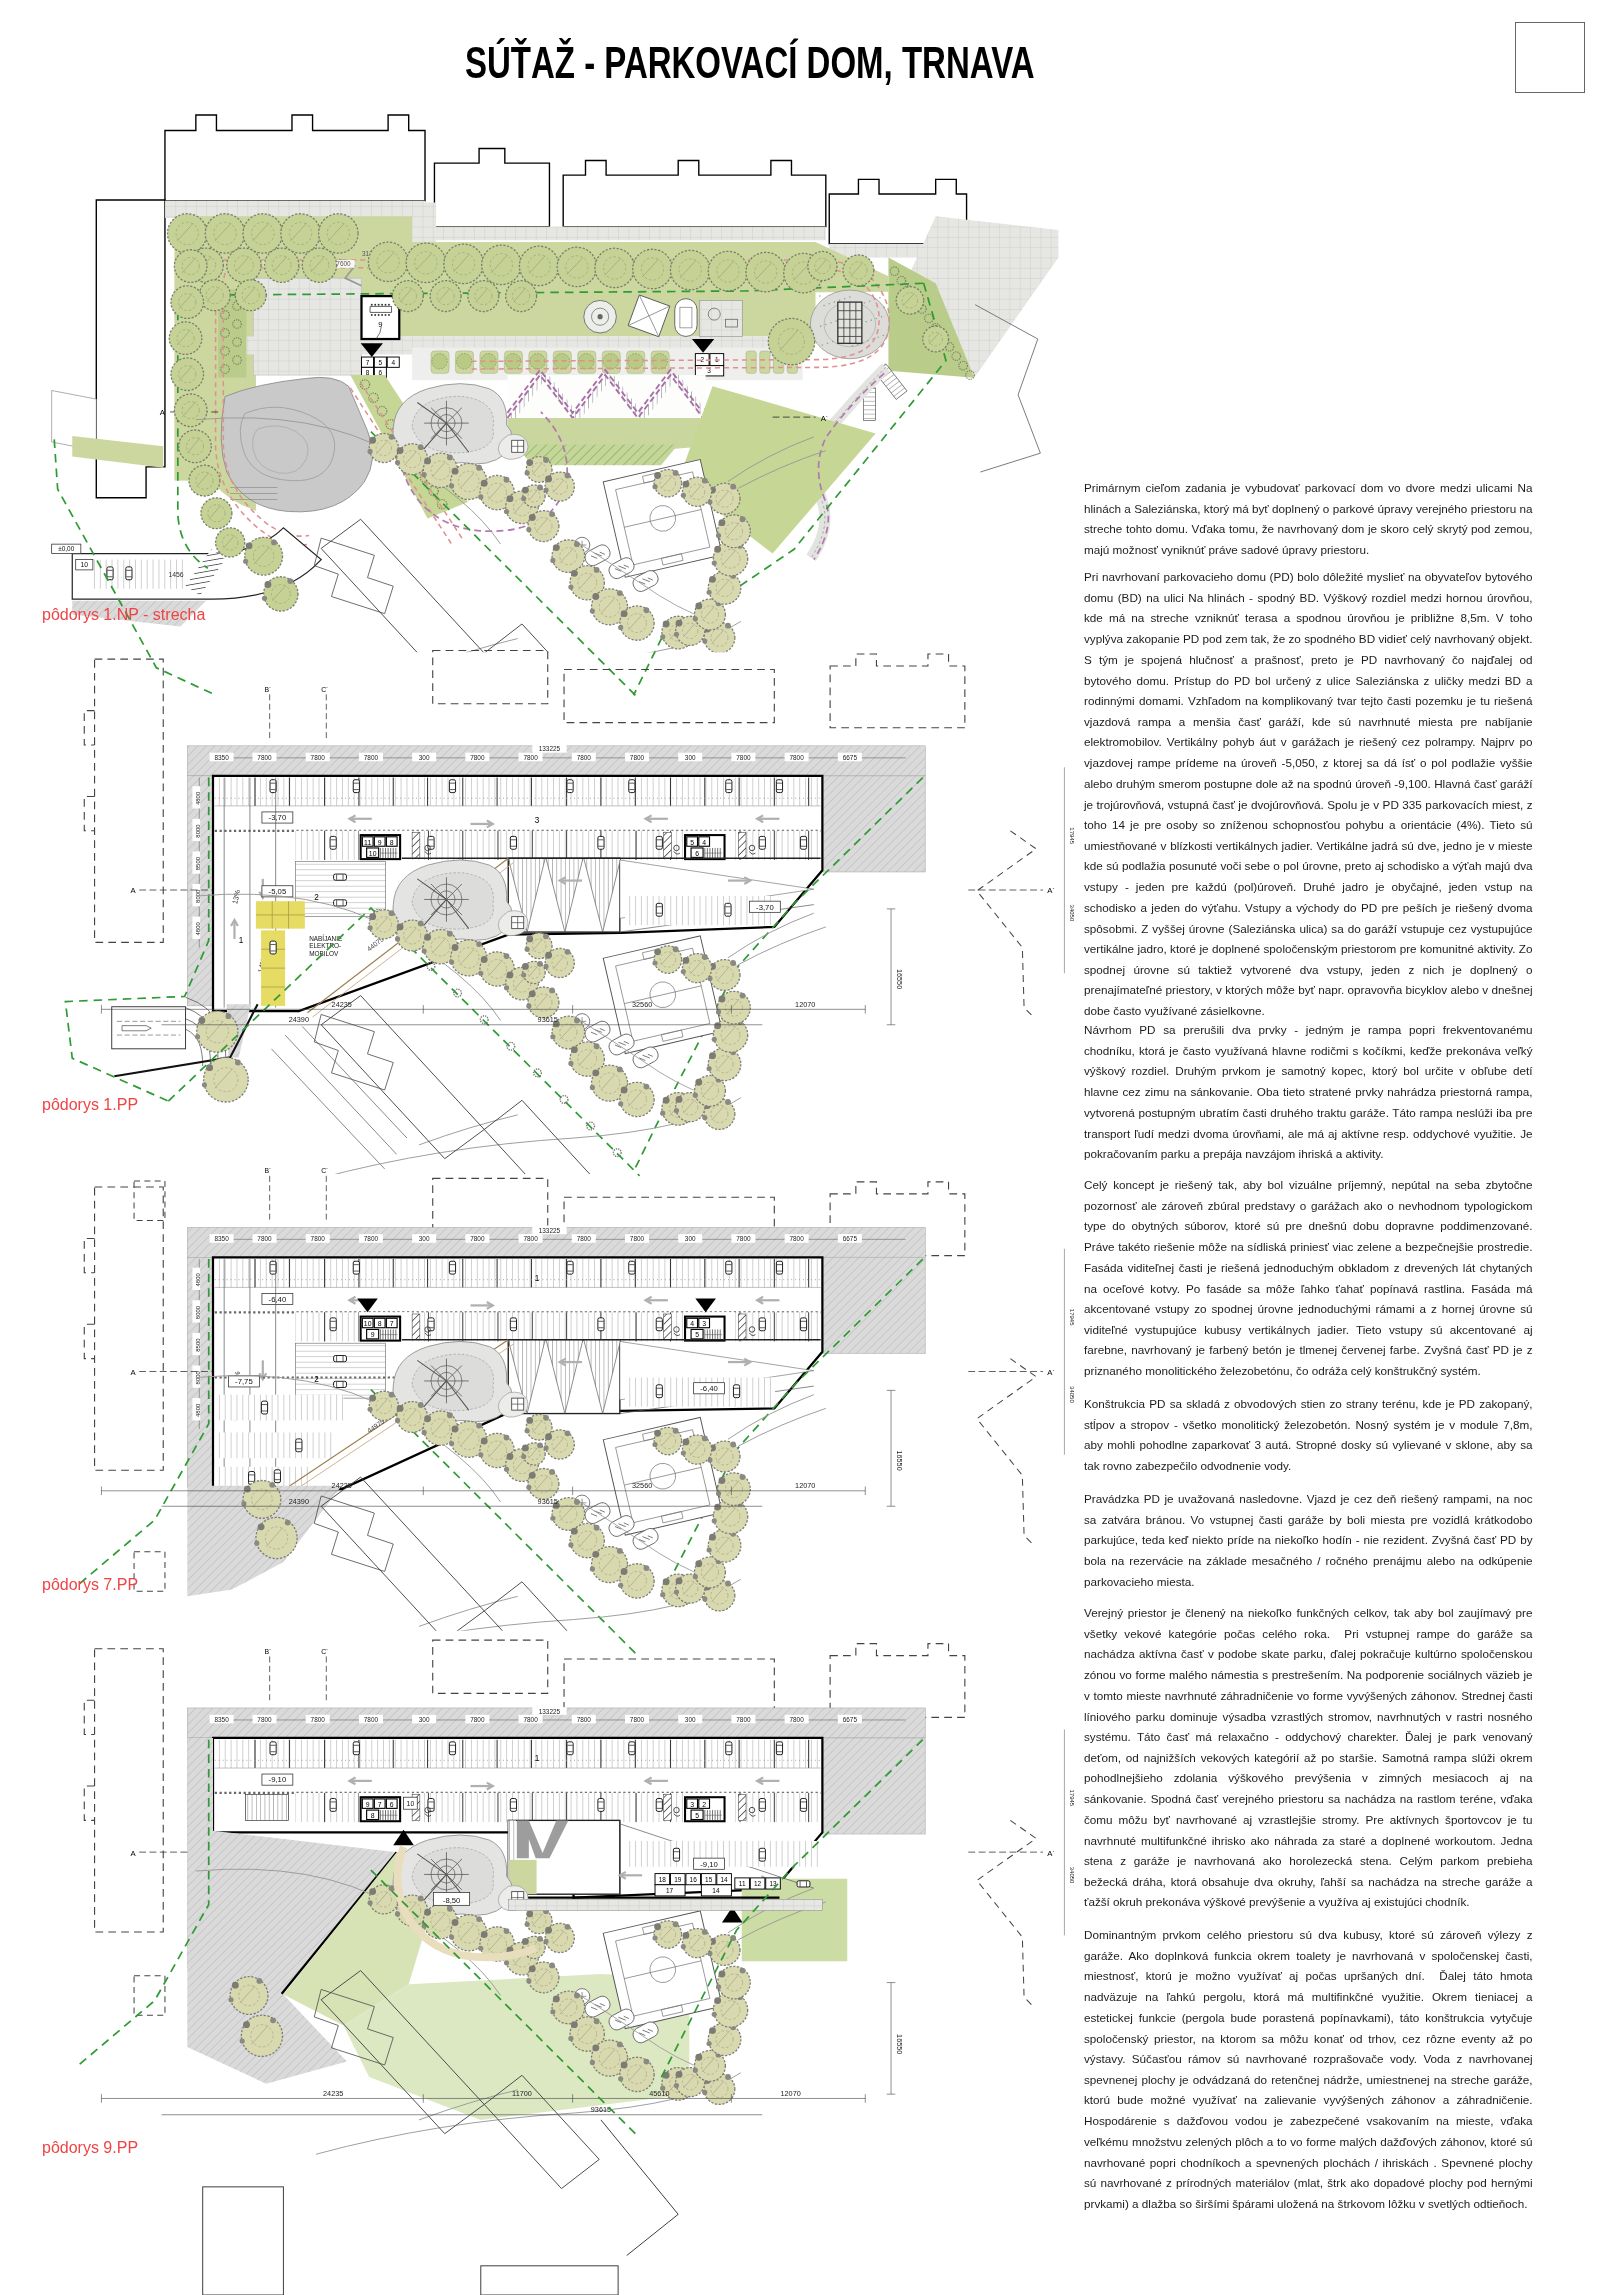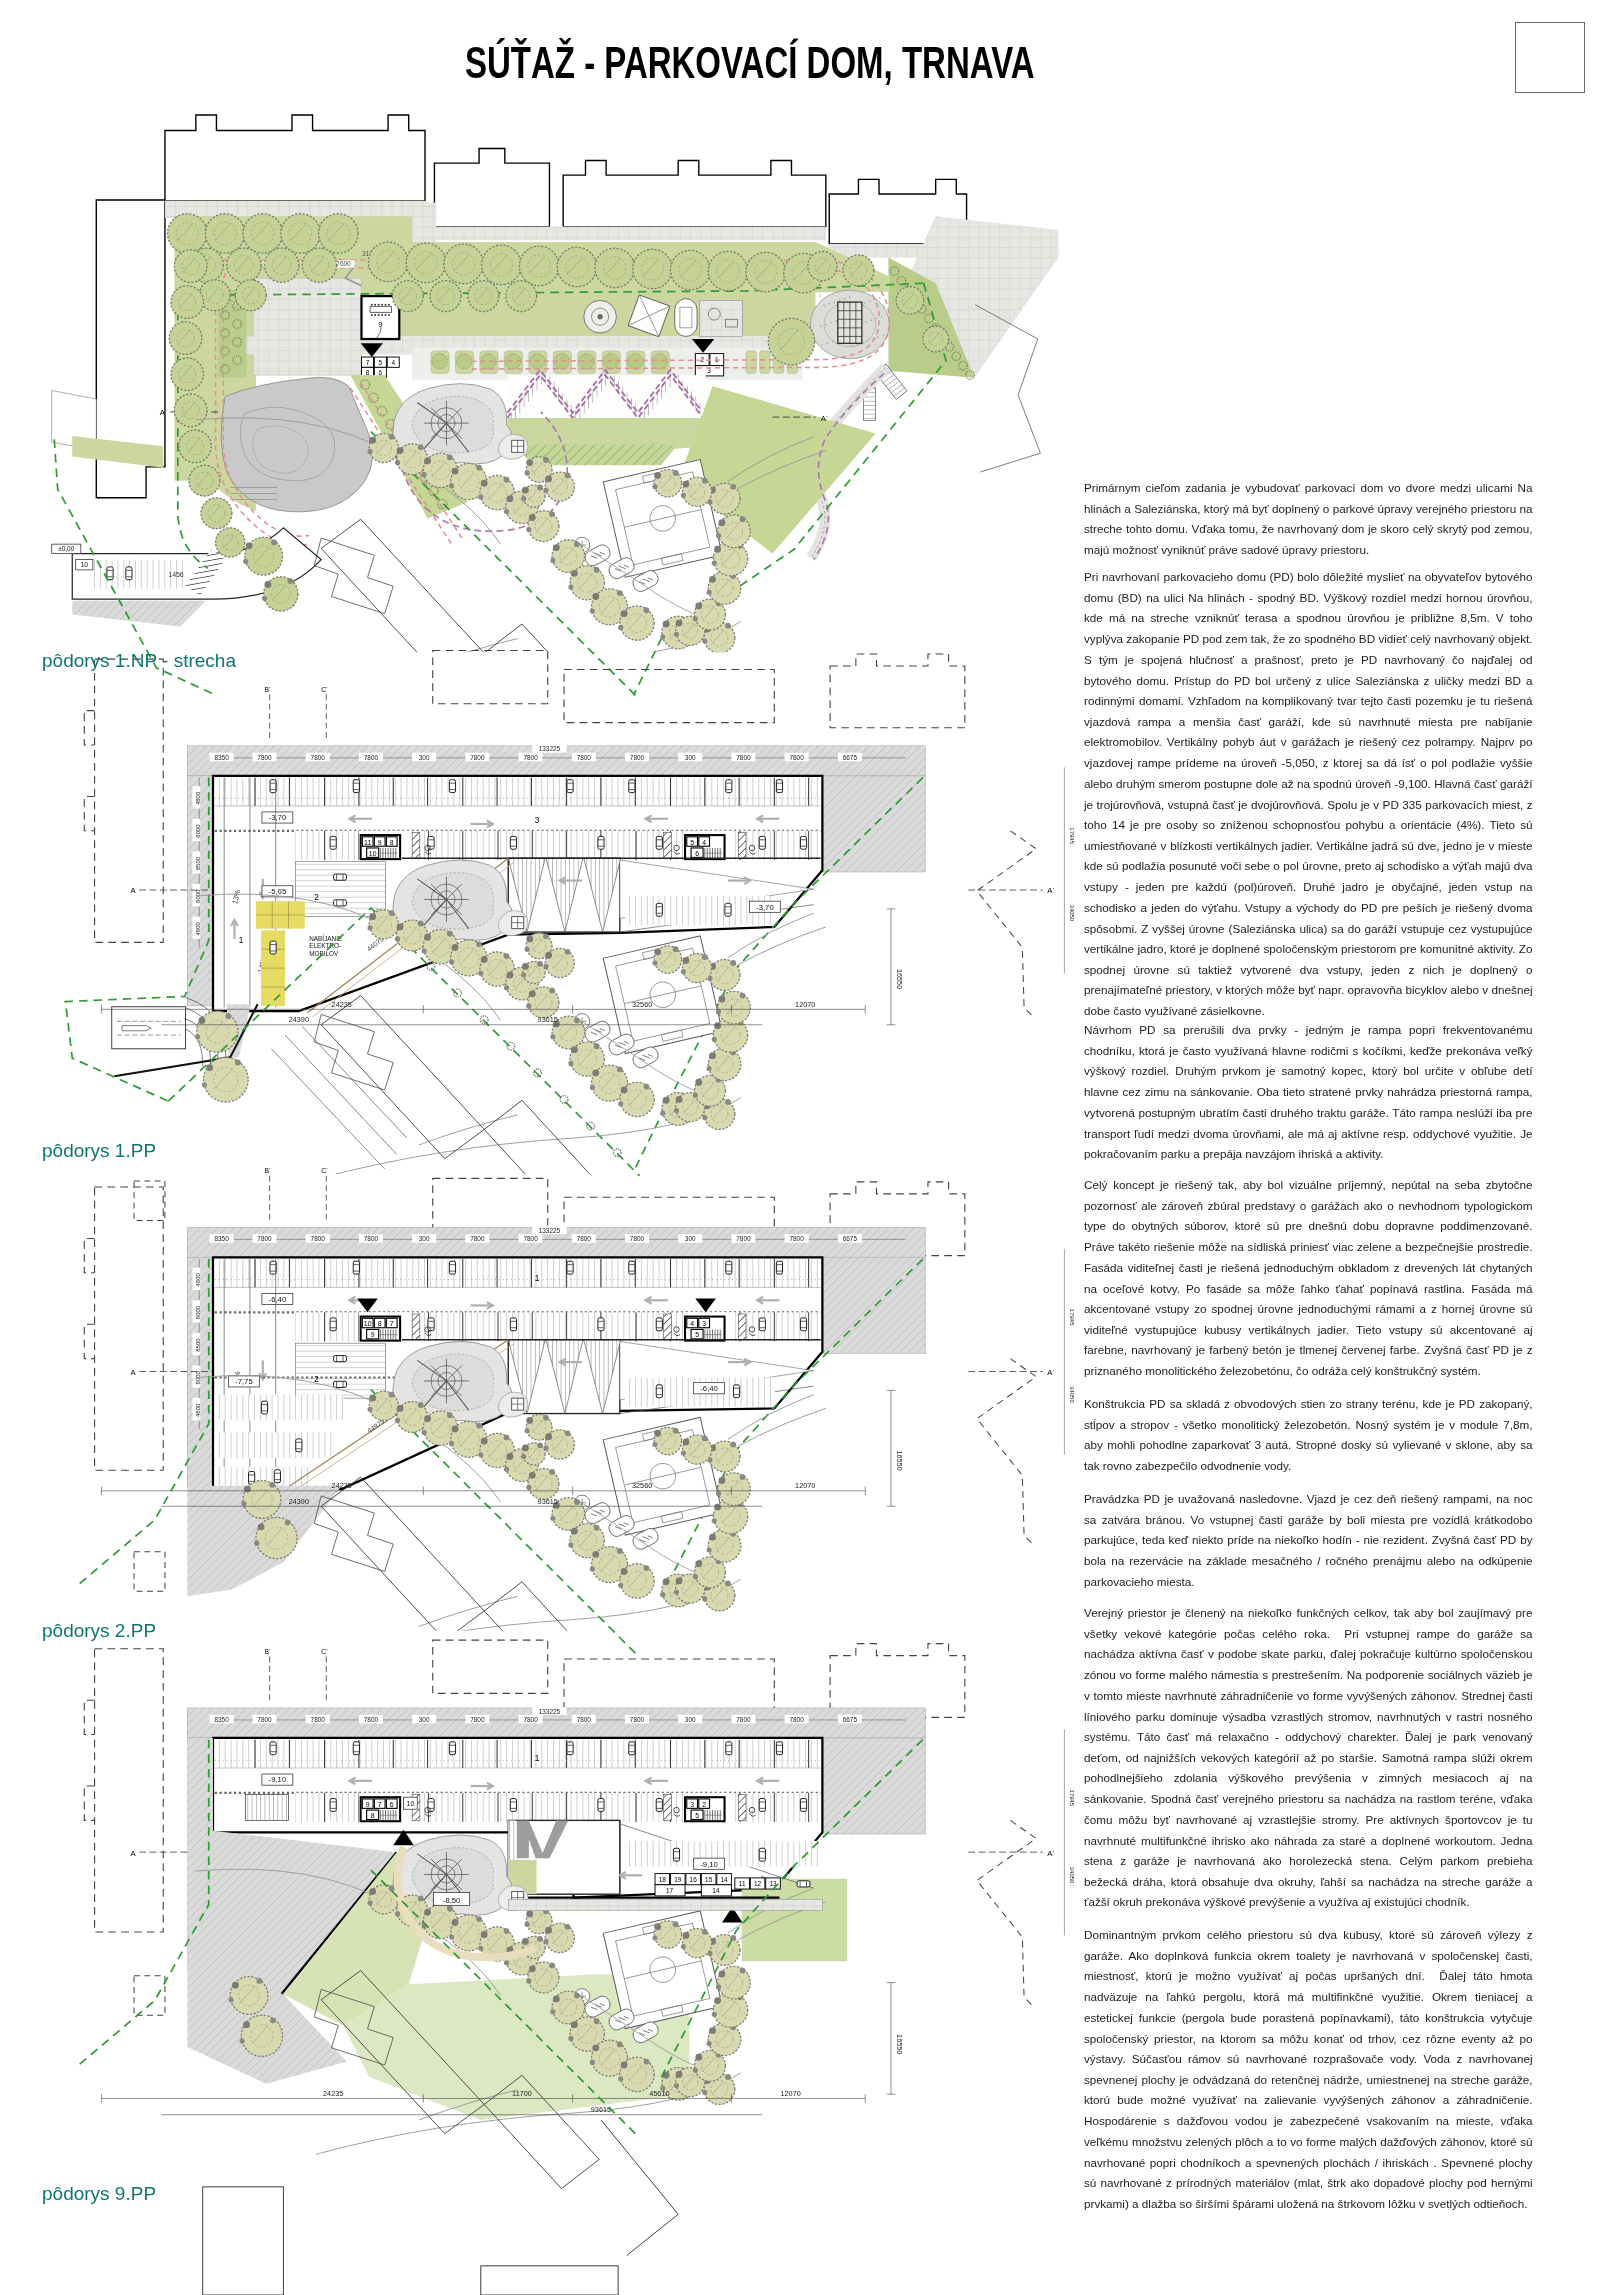--- a/index.html
+++ b/index.html
@@ -1,19 +1,19 @@
 <!DOCTYPE html>
 <html style="font-size:13.7px"><head>
 <meta charset="utf-8">
 <style>
 html,body{margin:0;padding:0;background:#fff;width:1607px;height:2295px;position:relative;overflow:hidden;font-family:"Liberation Sans",sans-serif;}
 #board{position:absolute;left:0;top:0;width:1607px;height:2295px;}
 .title{position:absolute;left:465px;top:38px;font-size:44px;font-weight:bold;color:#000;white-space:nowrap;transform:scale(0.75,1);transform-origin:0 0;letter-spacing:0px;}
 .logo{position:absolute;left:1515px;top:22px;width:68px;height:69px;border:1.7px solid #666;}
-.plabel{position:absolute;font-size:19px;color:#0f766e;margin-top:44px;}
+.plabel{position:absolute;font-size:16px;color:#ef4444;}
 .tcol{position:absolute;left:1084px;width:575px;text-align:justify;font-size:15px;line-height:26.5px;color:#1c1c1c;transform:scale(0.78);transform-origin:0 0;}
 </style>
 </head>
 <body>
 
 <div class="title">SÚŤAŽ - PARKOVACÍ DOM, TRNAVA</div>
 
 <div class="logo"></div>
 <svg id="board" viewBox="0 0 1872 2674">
 <defs>
@@ -2564,21 +2564,21 @@
 <path d="M243,2027 V2219 L180,2331 88,2409" fill="none" stroke="#2e9b33" stroke-width="2" stroke-dasharray="10 7"></path>
 <path d="M1075,2027 L925,2174 858,2249 770,2421" fill="none" stroke="#2e9b33" stroke-width="2" stroke-dasharray="10 7"></path>
 <path d="M432,2179 L745,2491" fill="none" stroke="#2e9b33" stroke-width="2" stroke-dasharray="10 7"></path>
 </g>
 </svg>
 
 <div class="plabel" style="left:42px;top:606px;">pôdorys 1.NP - strecha</div>
 
 <div class="plabel" style="left:42px;top:1096px;">pôdorys 1.PP</div>
 
-<div class="plabel" style="left:42px;top:1576px;">pôdorys 2.PP</div>
+<div class="plabel" style="left:42px;top:1576px;">pôdorys 7.PP</div>
 
 <div class="plabel" style="left:42px;top:2139px;">pôdorys 9.PP</div>
 
 <div class="tcol" style="top:478px;">Primárnym cieľom zadania je vybudovať parkovací dom vo dvore medzi ulicami Na hlinách a Saleziánska, ktorý má byť doplnený o parkové úpravy verejného priestoru na streche tohto domu. Vďaka tomu, že navrhovaný dom je skoro celý skrytý pod zemou, majú možnosť vyniknúť práve sadové úpravy priestoru.</div>
 
 <div class="tcol" style="top:567px;">Pri navrhovaní parkovacieho domu (PD) bolo dôležité myslieť na obyvateľov bytového domu (BD) na ulici Na hlinách - spodný BD. Výškový rozdiel medzi hornou úrovňou, kde má na streche vzniknúť terasa a spodnou úrovňou je približne 8,5m. V toho vyplýva zakopanie PD pod zem tak, že zo spodného BD vidieť celý navrhovaný objekt. S tým je spojená hlučnosť a prašnosť, preto je PD navrhovaný čo najďalej od bytového domu. Prístup do PD bol určený z ulice Saleziánska z uličky medzi BD a rodinnými domami. Vzhľadom na komplikovaný tvar tejto časti pozemku je tu riešená vjazdová rampa a menšia časť garáží, kde sú navrhnuté miesta pre nabíjanie elektromobilov. Vertikálny pohyb áut v garážach je riešený cez polrampy. Najprv po vjazdovej rampe prídeme na úroveň -5,050, z ktorej sa dá ísť o pol podlažie vyššie alebo druhým smerom postupne dole až na spodnú úroveň -9,100. Hlavná časť garáží je trojúrovňová, vstupná časť je dvojúrovňová. Spolu je v PD 335 parkovacích miest, z toho 14 je pre osoby so zníženou schopnosťou pohybu a orientácie (4%). Tieto sú umiestňované v blízkosti vertikálnych jadier. Vertikálne jadrá sú dve, jedno je v mieste kde sú podlažia posunuté voči sebe o pol úrovne, preto aj schodisko a výťah majú dva vstupy - jeden pre každú (pol)úroveň. Druhé jadro je obyčajné, jeden vstup na schodisko a jeden do výťahu. Vstupy a východy do PD pre peších je riešený dvoma spôsobmi. Z vyššej úrovne (Saleziánska ulica) sa do garáží vstupuje cez vystupujúce vertikálne jadro, ktoré je doplnené spoločenským priestorom pre komunitné aktivity. Zo spodnej úrovne sú taktiež vytvorené dva vstupy, jeden z nich je doplnený o prenajímateľné priestory, v ktorých môže byť napr. opravovňa bicyklov alebo v dnešnej dobe často využívané zásielkovne.</div>
 
 <div class="tcol" style="top:1020px;">Návrhom PD sa prerušili dva prvky - jedným je rampa popri frekventovanému chodníku, ktorá je často využívaná hlavne rodičmi s kočíkmi, keďže prekonáva veľký výškový rozdiel. Druhým prvkom je samotný kopec, ktorý bol určite v obľube detí hlavne cez zimu na sánkovanie. Oba tieto stratené prvky nahrádza priestorná rampa, vytvorená postupným ubratím časti druhého traktu garáže. Táto rampa neslúži iba pre transport ľudí medzi dvoma úrovňami, ale má aj aktívne resp. oddychové využitie. Je pokračovaním parku a prepája navzájom ihriská a aktivity.</div>
 
 <div class="tcol" style="top:1175px;">Celý koncept je riešený tak, aby bol vizuálne príjemný, nepútal na seba zbytočne pozornosť ale zároveň zbúral predstavy o garážach ako o nevhodnom typologickom type do obytných súborov, ktoré sú pre dnešnú dobu dopravne poddimenzované. Práve takéto riešenie môže na sídliská priniesť viac zelene a bezpečnejšie prostredie. Fasáda viditeľnej časti je riešená jednoduchým obkladom z drevených lát chytaných na oceľové kotvy. Po fasáde sa môže ľahko ťahať popínavá rastlina. Fasáda má akcentované vstupy zo spodnej úrovne jednoduchými rámami a z hornej úrovne sú viditeľné vystupujúce kubusy vertikálnych jadier. Tieto vstupy sú akcentované aj farebne, navrhovaný je farbený betón je tlmenej červenej farbe. Zvyšná časť PD je z priznaného monolitického železobetónu, čo odráža celý konštrukčný systém.</div>

